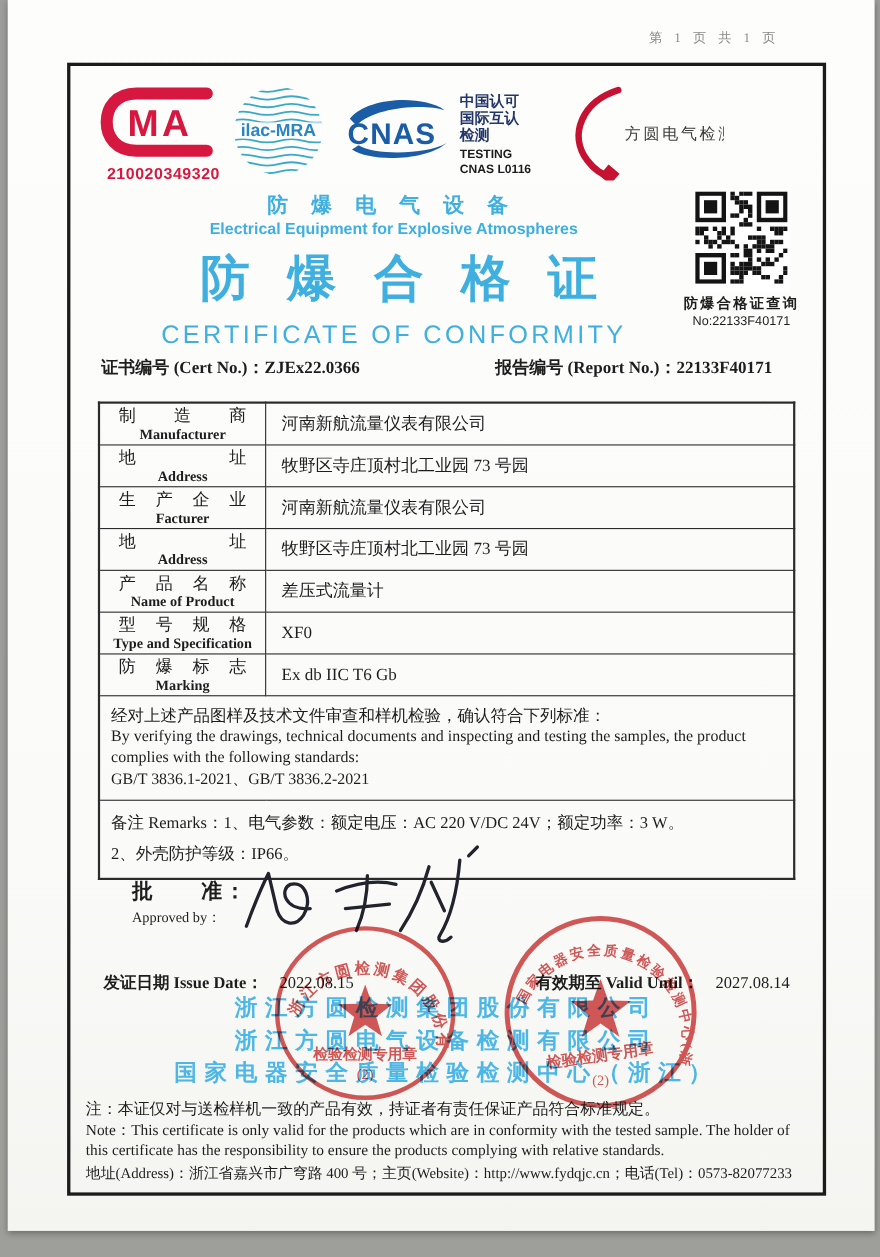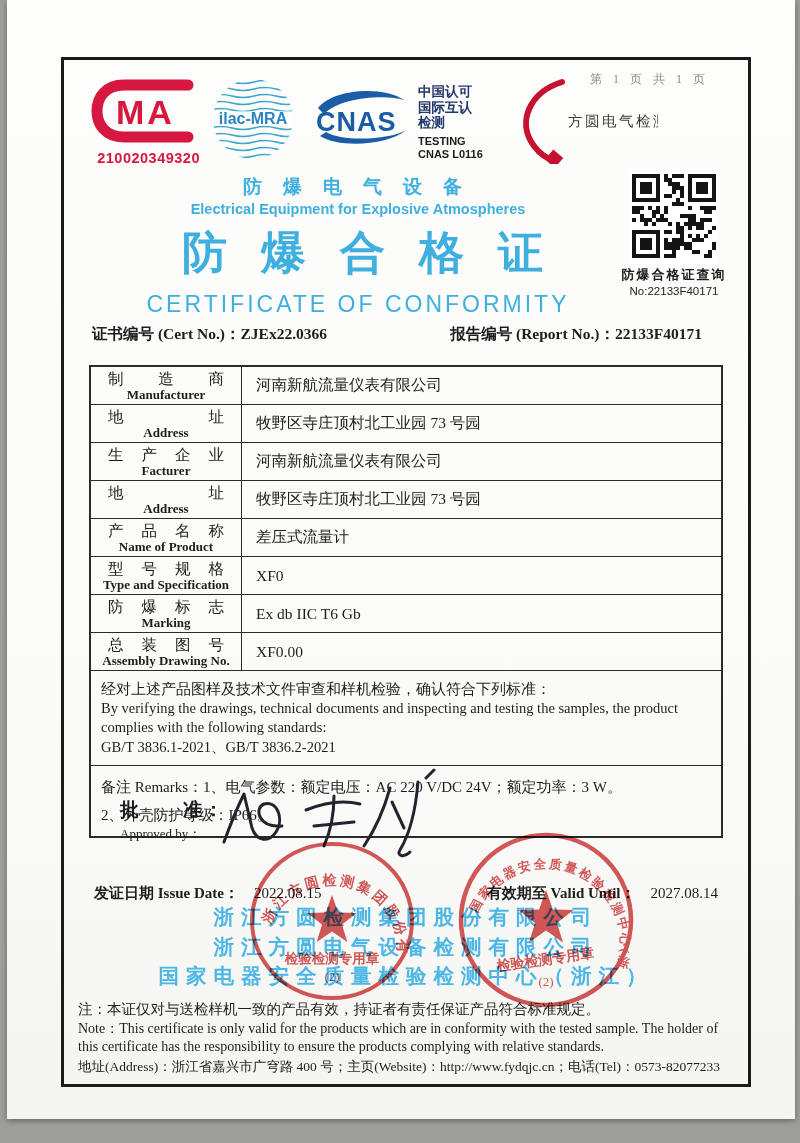--- a/index.html
+++ b/index.html
@@ -11,21 +11,21 @@
     position:relative;overflow:hidden;
   }
   .scan{position:absolute;inset:0;}
   .paper{
     position:absolute;left:7px;top:0;width:788px;height:1119px;
     background:linear-gradient(180deg,#fdfdfc 0%,#fafaf8 70%,#f4f4f1 100%);
     box-shadow:0 2px 6px rgba(0,0,0,.35);
   }
   .page-label{
     position:absolute;top:26px;right:86px;
-    font-size:12px;color:#8a8a86;letter-spacing:4px;margin-top:45px;
+    font-size:12px;color:#8a8a86;letter-spacing:4px;
   }
   .frame{
     position:absolute;left:54px;top:57px;width:684px;height:1024px;
     border:3px solid #1b1b1b;background:transparent;
   }
   
   .cma-block{position:absolute;left:20px;top:14px;width:116px;text-align:right;}
   .cma-num{font-family:"Liberation Sans",sans-serif;font-weight:bold;color:#d6173f;font-size:14.5px;letter-spacing:.5px;margin-top:-2px;}
   .ilac-block{position:absolute;left:146px;top:16px;}
   .cnas-group{position:absolute;left:248px;top:24px;display:flex;gap:8px;}
@@ -336,27 +336,20 @@
           <td class="val">XF0</td>
         </tr>
         <tr>
           <td class="lbl">
                 <div class="lbl-zh">防爆标志</div>
                 <div class="lbl-en">Marking</div>
               </td>
           <td class="val">Ex db IIC T6 Gb</td>
         </tr>
         <tr>
-          <td class="lbl">
-                <div class="lbl-zh">总装图号</div>
-                <div class="lbl-en">Assembly Drawing No.</div>
-              </td>
-          <td class="val">XF0.00</td>
-        </tr>
-        <tr>
           <td class="wide" colspan="2" style="height:82px;">
             <div class="std-zh">经对上述产品图样及技术文件审查和样机检验，确认符合下列标准：</div>
             <div class="std-en">By verifying the drawings, technical documents and inspecting and testing the samples, the product complies with the following standards:</div>
             <div class="std-list">GB/T 3836.1-2021、GB/T 3836.2-2021</div>
           </td>
         </tr>
         <tr>
           <td class="wide" colspan="2" style="height:58px;">
             <div class="rmk">备注 Remarks：1、电气参数：额定电压：AC 220 V/DC 24V；额定功率：3 W。</div>
             <div class="rmk">2、外壳防护等级：IP66。</div>

